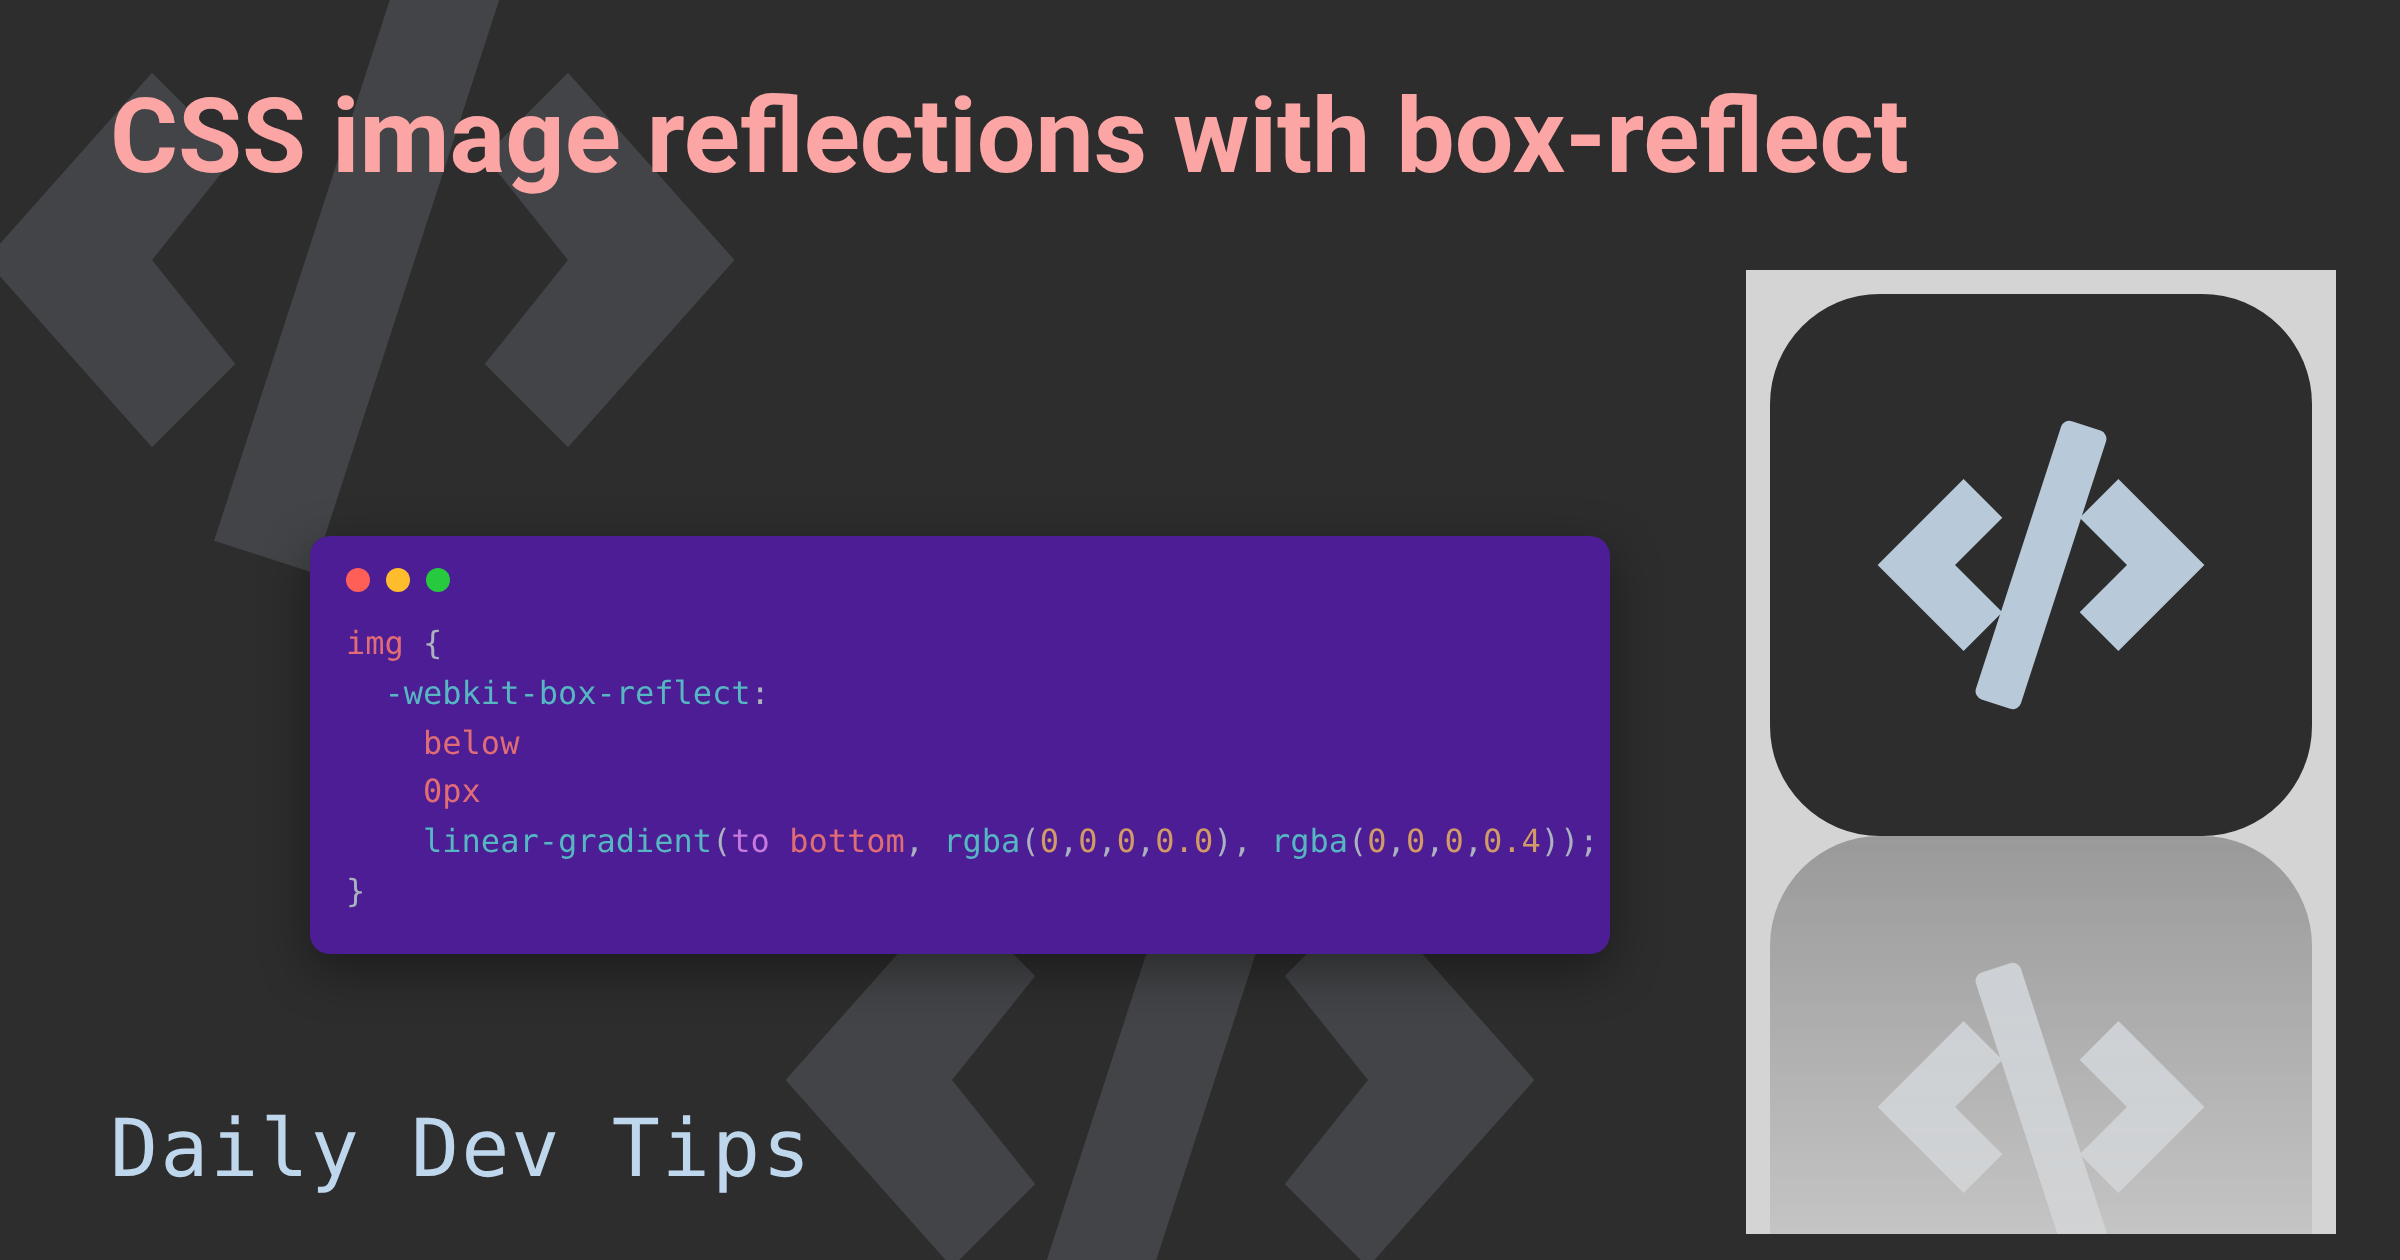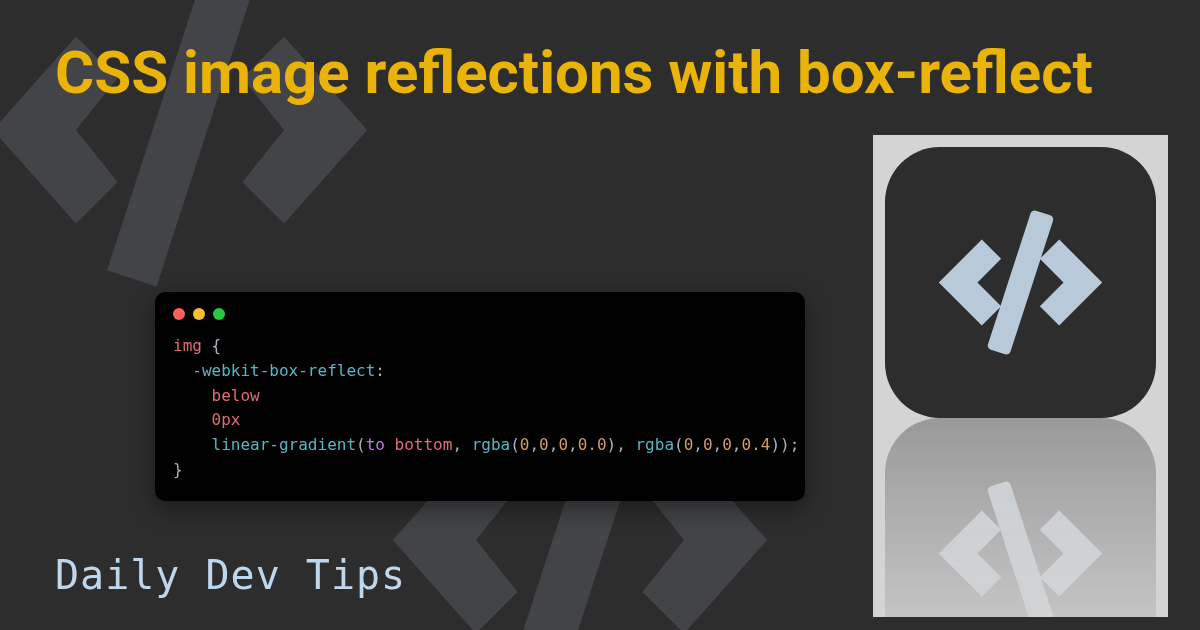--- a/index.html
+++ b/index.html
@@ -24,33 +24,33 @@
     }
     
     .bg-decoration svg {
       display: block;
     }
     
     .title {
       position: absolute;
       top: 38px;
       left: 55px;
-      font-size: 60px;
+      font-size: 52px;
       font-weight: 700;
-      color: #eab308;
+      color: #fca5a5;
       line-height: 1.18;
       z-index: 10;
     }
     
     .code-window {
       position: absolute;
-      top: 292px;
+      top: 268px;
       left: 155px;
       width: 650px;
-      background: #000000;
+      background: #4c1d95;
       border-radius: 10px;
       padding: 16px 18px 18px 18px;
       box-shadow: 0 8px 25px rgba(0,0,0,0.4);
       z-index: 10;
     }
     
     .traffic-lights {
       display: flex;
       gap: 8px;
       margin-bottom: 14px;

